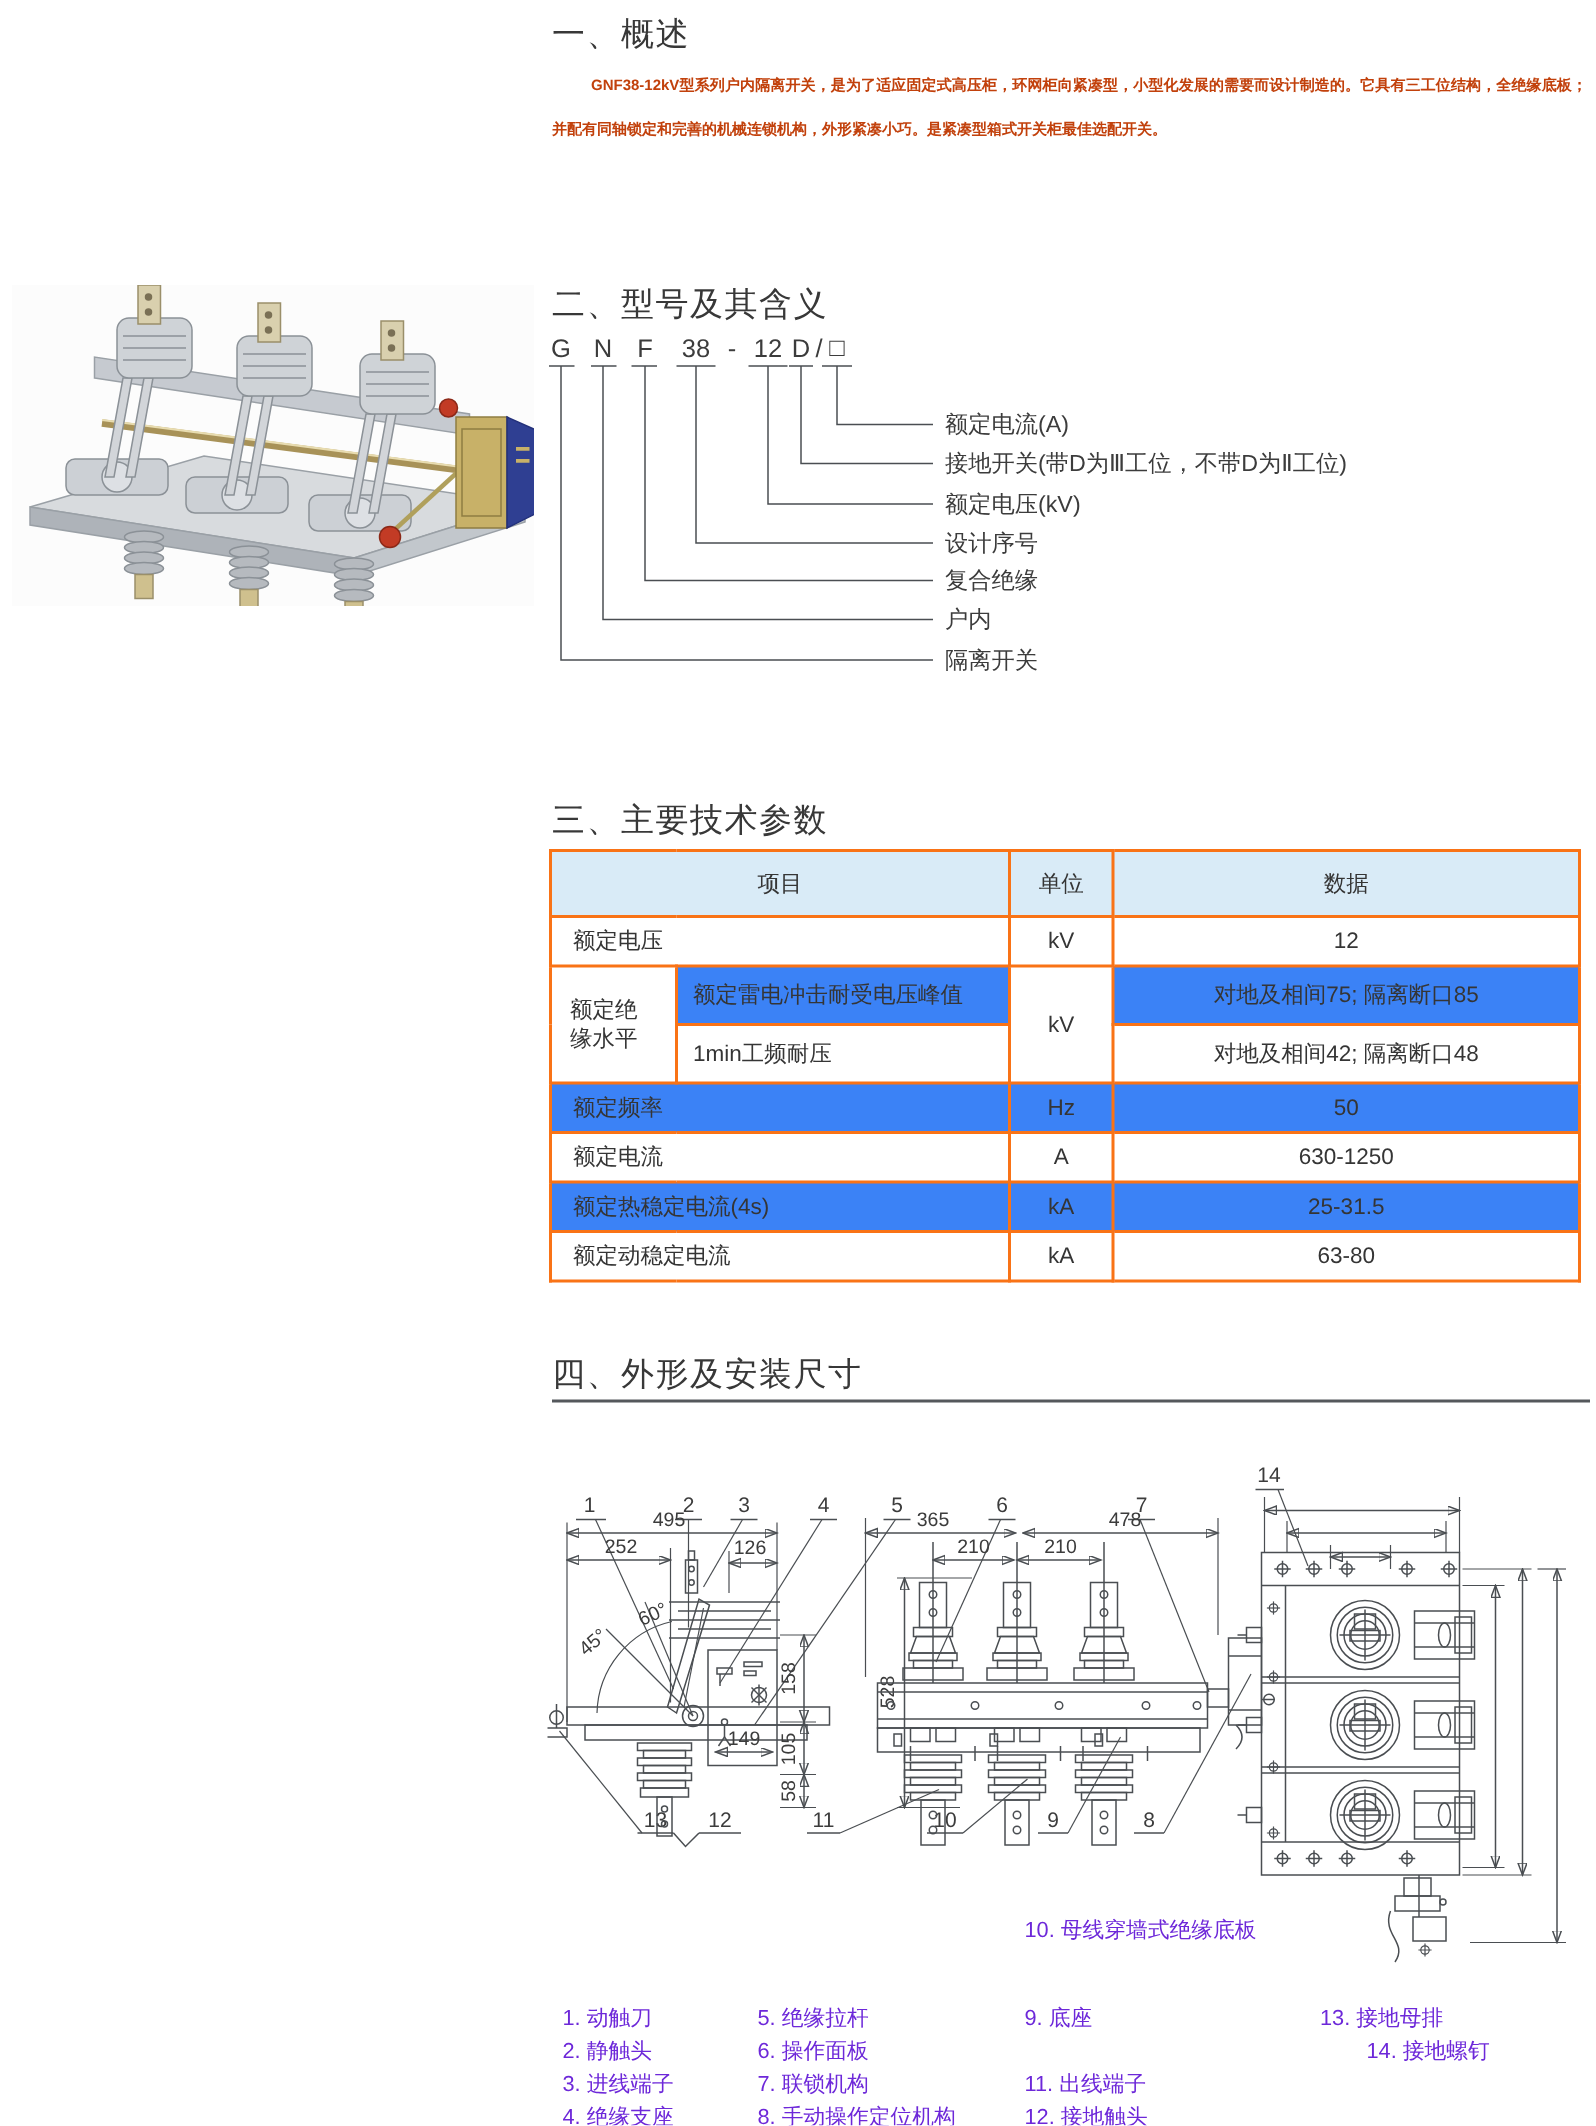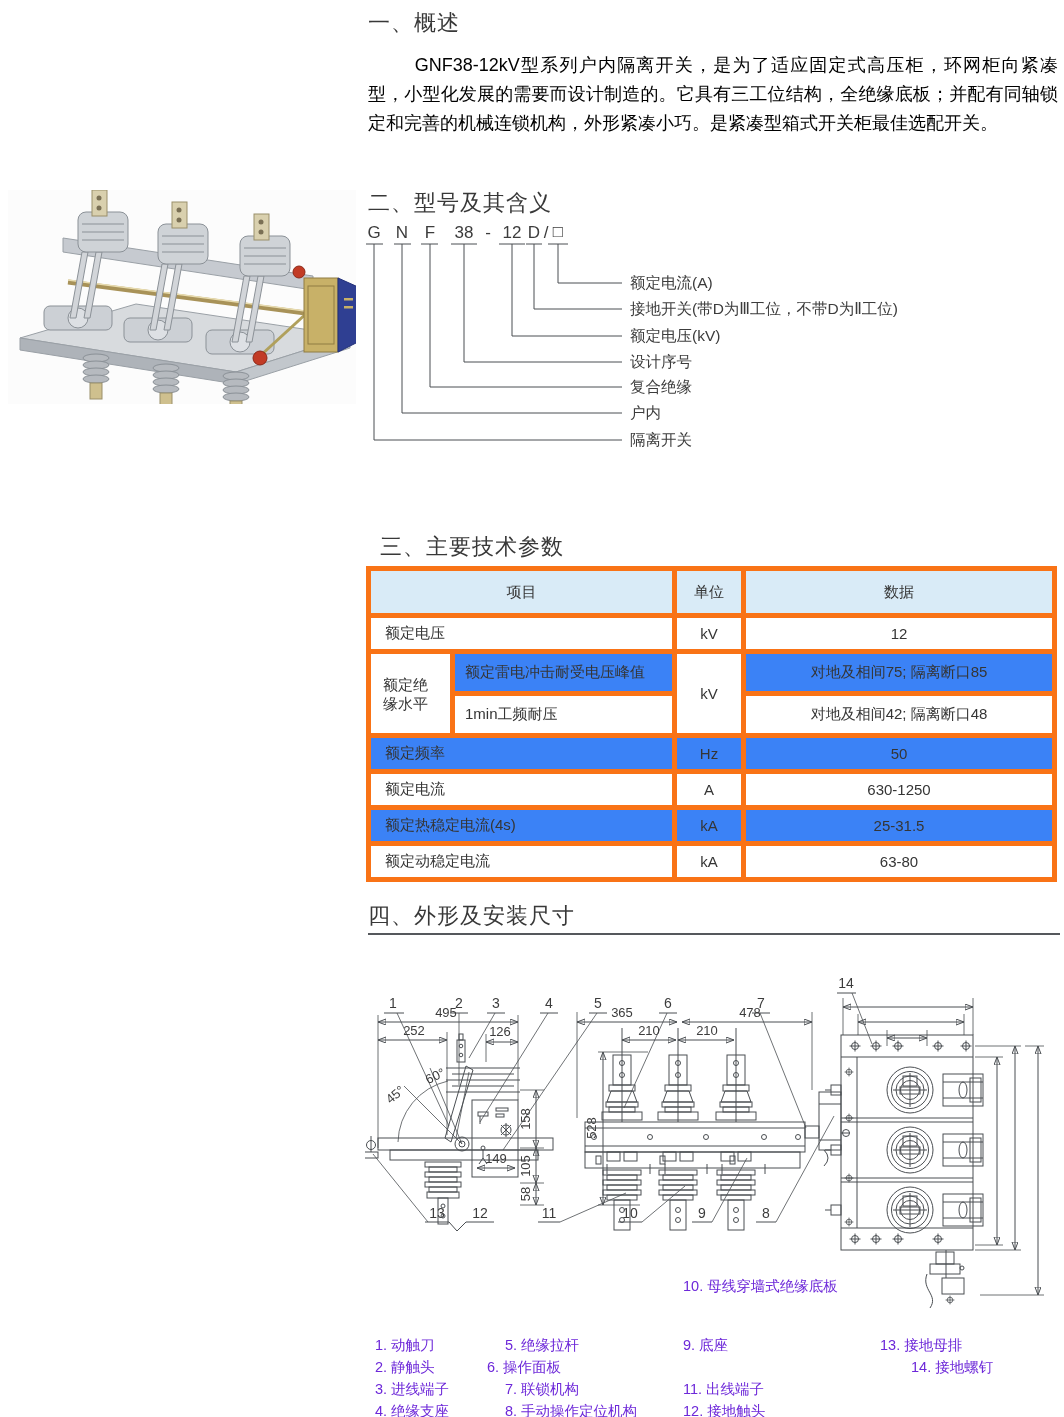--- a/index.html
+++ b/index.html
@@ -1,24 +1,24 @@
 <!DOCTYPE html>
 <html><head>
 <meta charset="utf-8">
 <style>
   html,body{margin:0;padding:0;background:#fff;}
   .page{position:relative;width:1064px;height:1417px;background:#ffffff;overflow:hidden;
         font-family:"Liberation Sans","DejaVu Sans",sans-serif;color:#3a3a3a;}
   .sec-title{position:absolute;margin:0;font-size:22px;font-weight:400;color:#383838;letter-spacing:1px;}
-  .para{position:absolute;left:368px;top:33px;width:690px;font-size:18px;line-height:29px;
-        text-indent:2.6em;text-align:justify;color:#000000;}
+  .para{position:absolute;left:368px;top:33px;width:690px;font-size:10px;line-height:29px;
+        text-indent:2.6em;text-align:justify;color:#c2410c;font-weight:bold;}
   .rule{position:absolute;left:368px;top:933px;width:692px;height:0;border-top:2px solid #55585c;}
   
   .ptable{position:absolute;left:366px;top:566px;border-collapse:collapse;table-layout:fixed;width:686px;}
-  .ptable th,.ptable td{border:5px solid #f97316;font-size:15px;font-weight:400;color:#353535;
+  .ptable th,.ptable td{border:2px solid #f97316;font-size:15px;font-weight:400;color:#353535;
         padding:0;vertical-align:middle;}
   .ptable th{height:42px;}
   .ptable td{height:31px;}
   .ptable .hdr th{background:#d9ebf7;}
   .ptable .blue{background:#3b82f6;}
   .ptable .item{text-align:left;padding-left:14px;}
   .ptable .grp{padding-left:12px;padding-right:18px;line-height:19px;}
   .ptable .sub{text-align:left;padding-left:10px;}
   .ptable .c{text-align:center;}
   .ptable .tall{height:37px;}
@@ -172,21 +172,21 @@
       <text class="lbl" x="630" y="288">额定电流(A)</text>
       <text class="lbl" x="630" y="314">接地开关(带D为Ⅲ工位，不带D为Ⅱ工位)</text>
       <text class="lbl" x="630" y="341">额定电压(kV)</text>
       <text class="lbl" x="630" y="367">设计序号</text>
       <text class="lbl" x="630" y="392">复合绝缘</text>
       <text class="lbl" x="630" y="418">户内</text>
       <text class="lbl" x="630" y="445">隔离开关</text>
     </g>
   </svg>
 
-  <h2 class="sec-title" style="left:368px;top:532px;margin-left:12px;">三、主要技术参数</h2>
+  <h2 class="sec-title" style="left:368px;top:532px;">三、主要技术参数</h2>
   <table class="ptable">
     <colgroup>
         <col style="width:84px">
         <col style="width:222px">
         <col style="width:69px">
         <col style="width:311px">
       </colgroup>
     <tbody>
         <tr class="hdr">
       <th colspan="2">项目</th>
@@ -543,21 +543,21 @@
       <text transform="rotate(-90 1032 1175)" x="1032" y="1175" text-anchor="middle"></text>
     </g>
   </svg>
 
   <div>
     <span class="legend-item" style="left:375px;top:1336px;">1. 动触刀</span>
     <span class="legend-item" style="left:375px;top:1358px;">2. 静触头</span>
     <span class="legend-item" style="left:375px;top:1380px;">3. 进线端子</span>
     <span class="legend-item" style="left:375px;top:1402px;">4. 绝缘支座</span>
     <span class="legend-item" style="left:505px;top:1336px;">5. 绝缘拉杆</span>
-    <span class="legend-item" style="left:487px;top:1358px;">6. 操作面板</span>
+    <span class="legend-item" style="left:505px;top:1358px;">6. 操作面板</span>
     <span class="legend-item" style="left:505px;top:1380px;">7. 联锁机构</span>
     <span class="legend-item" style="left:505px;top:1402px;">8. 手动操作定位机构</span>
     <span class="legend-item" style="left:683px;top:1336px;">9. 底座</span>
     <span class="legend-item" style="left:683px;top:1277px;">10. 母线穿墙式绝缘底板</span>
     <span class="legend-item" style="left:683px;top:1380px;">11. 出线端子</span>
     <span class="legend-item" style="left:683px;top:1402px;">12. 接地触头</span>
     <span class="legend-item" style="left:880px;top:1336px;">13. 接地母排</span>
     <span class="legend-item" style="left:911px;top:1358px;">14. 接地螺钉</span>
   </div>
 

